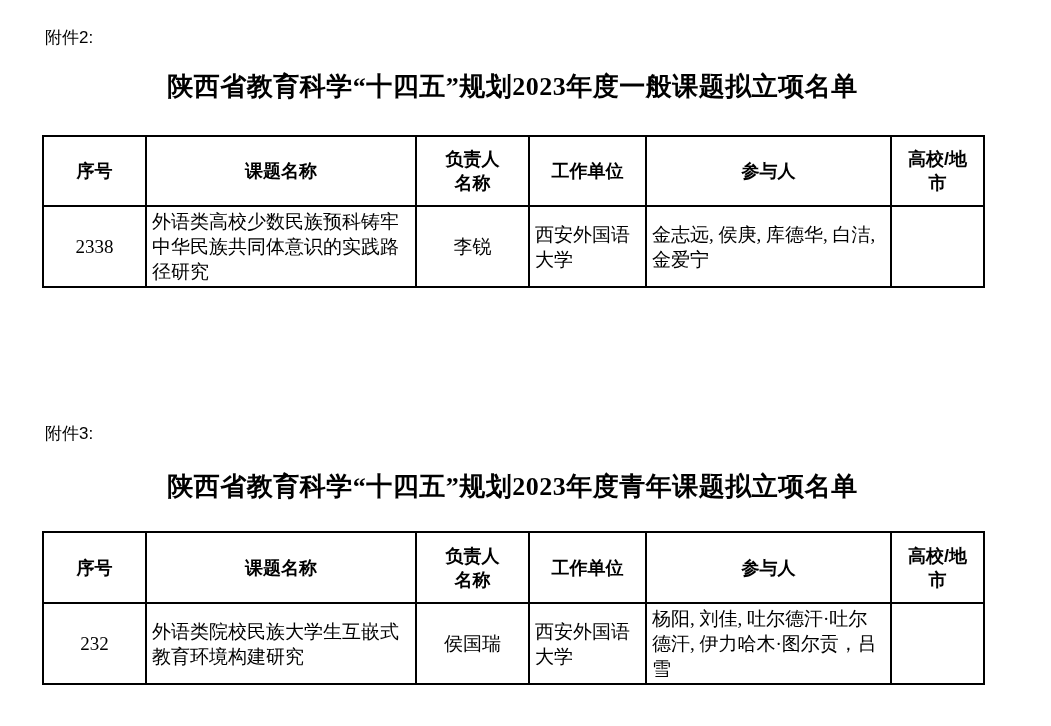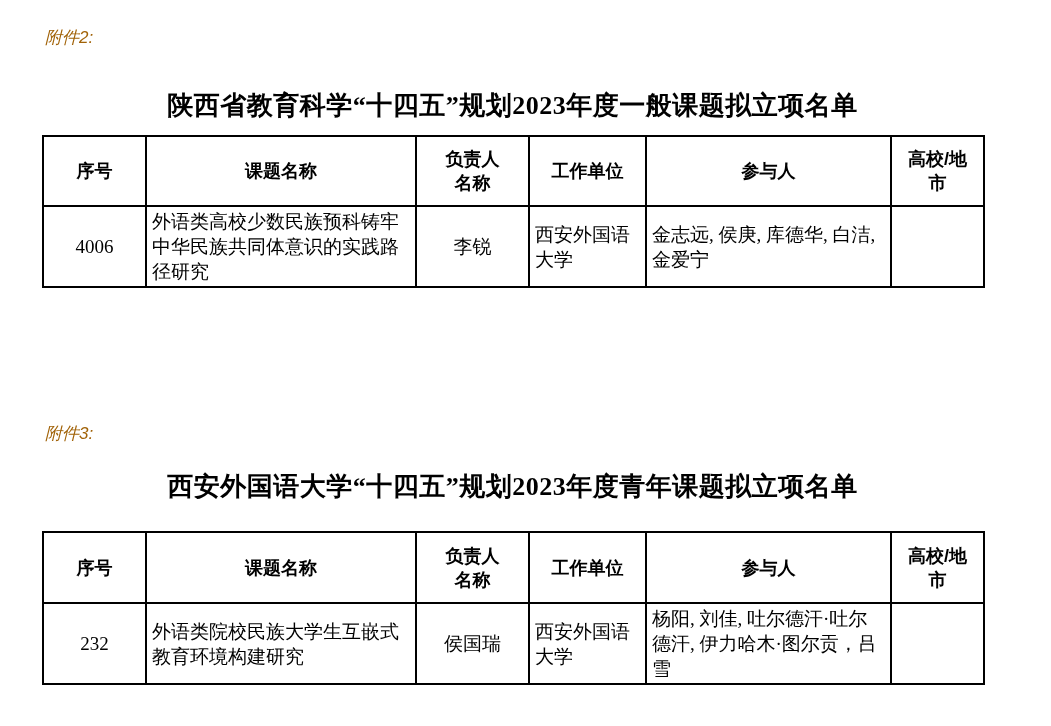--- a/index.html
+++ b/index.html
@@ -13,38 +13,37 @@
     position: relative;
     font-family: "Liberation Serif", serif;
     color: #000000;
     overflow: hidden;
   }
   .attach-label {
     position: absolute;
     left: 45px;
     font-family: "Liberation Sans", sans-serif;
     font-size: 17px;
-    color: #a16207;
-    font-style: italic;
+    color: #000000;
   }
   #attach-label-2 { top: 26px; }
   #attach-label-3 { top: 422px; text-align: right; }
 
   .doc-title {
     position: absolute;
     left: 42px;
     width: 941px;
     margin: 0;
     text-align: center;
     font-family: "Liberation Serif", serif;
     font-size: 26px;
     font-weight: bold;
     letter-spacing: 0.5px;
   }
-  #title-1 { top: 88px; }
+  #title-1 { top: 69px; }
   #title-2 { top: 469px; }
 
   table.grid {
     position: absolute;
     left: 42px;
     width: 941px;
     border-collapse: collapse;
     table-layout: fixed;
     border-radius: 28px;
   }
@@ -102,33 +101,33 @@
       <th>负责人
 名称</th>
       <th>工作单位</th>
       <th>参与人</th>
       <th>高校/地
 市</th>
     </tr>
   </thead>
   <tbody>
     <tr>
-      <td class="c-center">4006</td>
+      <td class="c-center">2338</td>
       <td class="c-left">外语类高校少数民族预科铸牢中华民族共同体意识的实践路径研究</td>
       <td class="c-center">李锐</td>
       <td class="c-left">西安外国语大学</td>
       <td class="c-left">金志远, 侯庚, 库德华, 白洁, 金爱宁</td>
       <td class="c-left"></td>
     </tr>
   </tbody>
 </table>
 
 <div id="attach-label-3" class="attach-label">附件3:</div>
 
-<h1 id="title-2" class="doc-title">西安外国语大学“十四五”规划2023年度青年课题拟立项名单</h1>
+<h1 id="title-2" class="doc-title">陕西省教育科学“十四五”规划2023年度青年课题拟立项名单</h1>
 
 <table id="table-2" class="grid">
   <colgroup>
     <col style="width:103px">
     <col style="width:270px">
     <col style="width:113px">
     <col style="width:117px">
     <col style="width:245px">
     <col style="width:93px">
   </colgroup>

